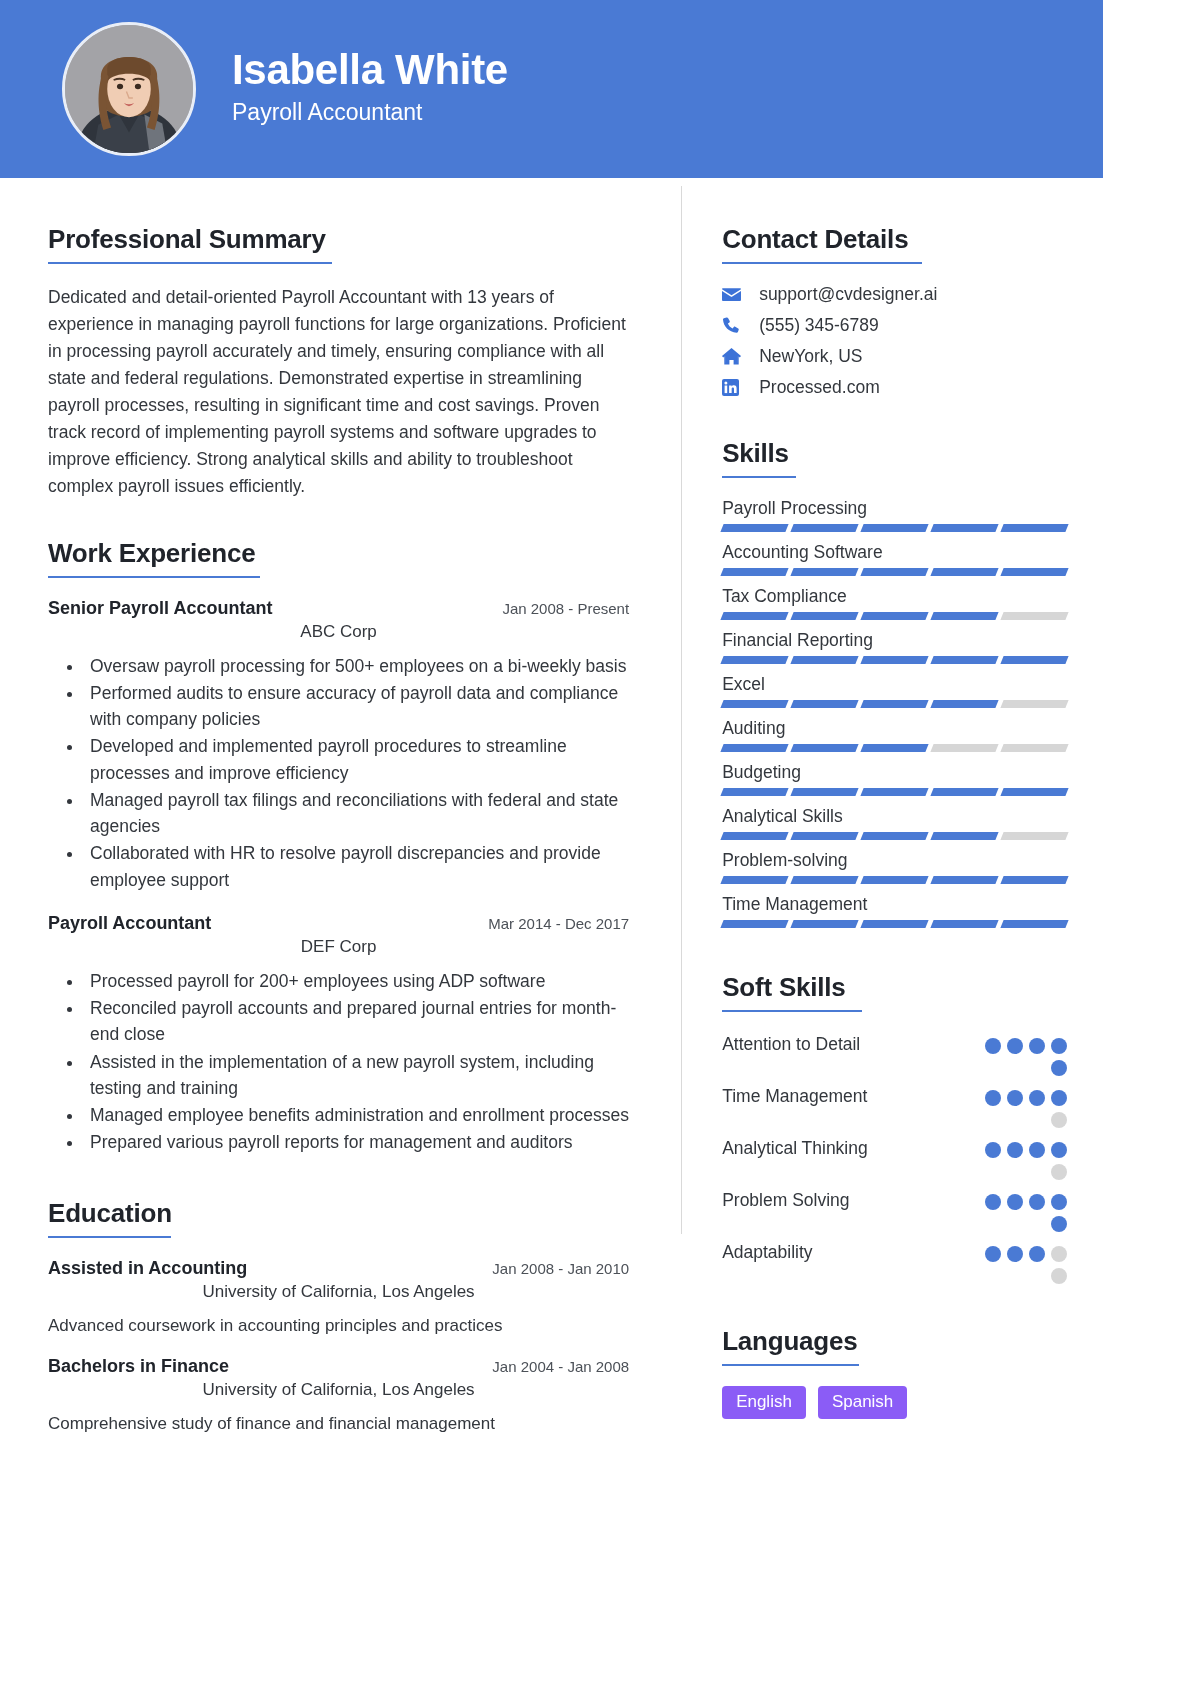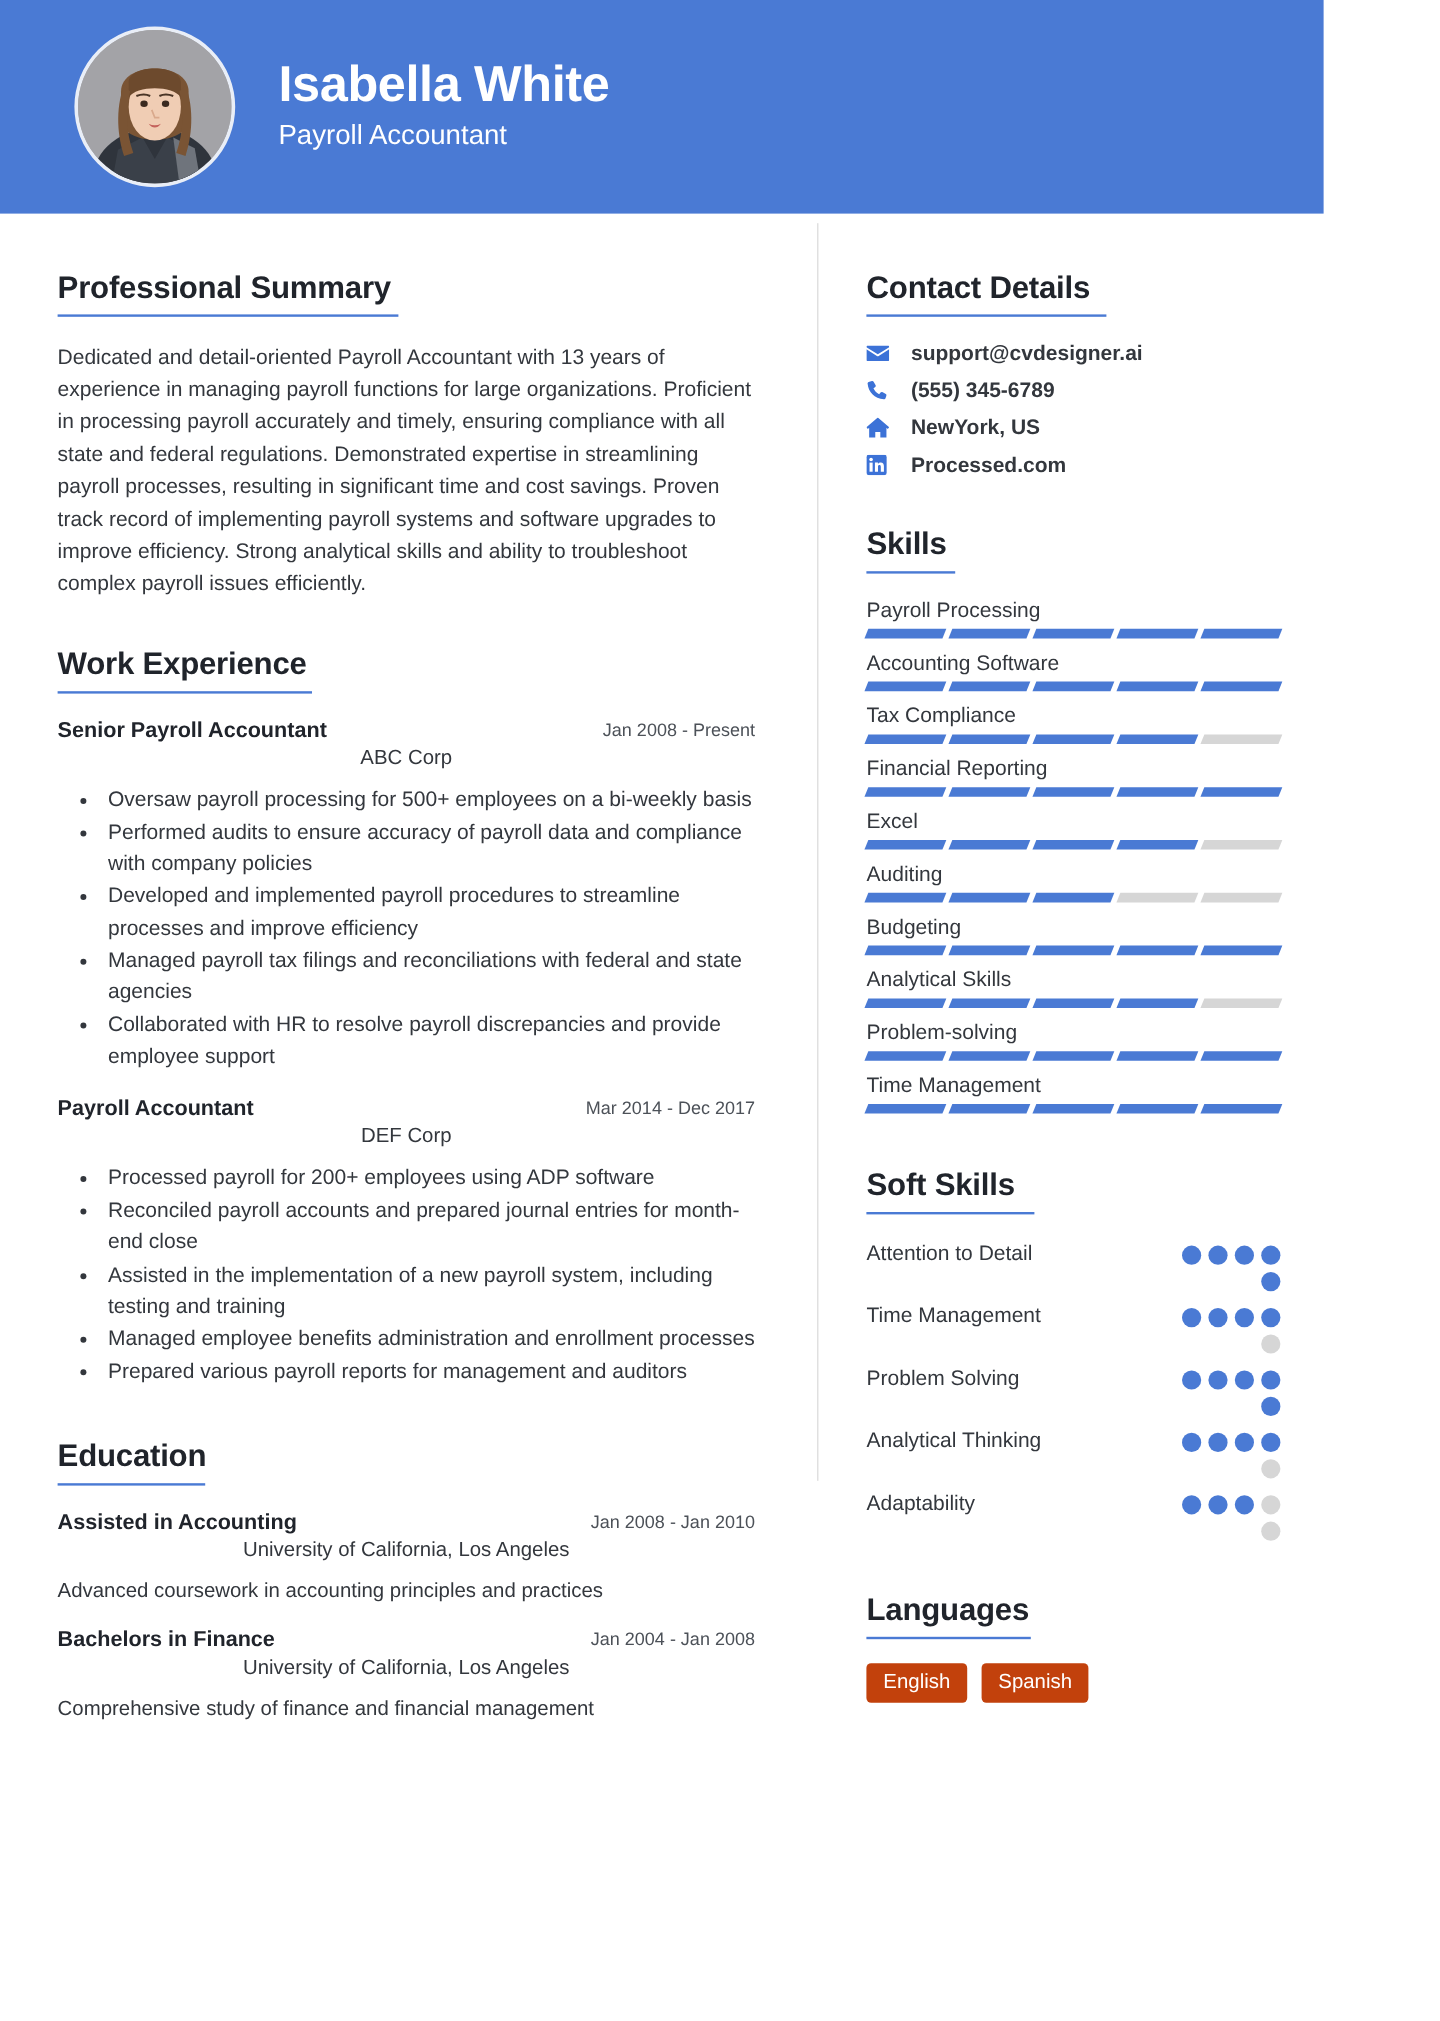--- a/index.html
+++ b/index.html
@@ -136,21 +136,21 @@
     line-height: 1.5;
     color: #33373d;
     margin-bottom: 1px;
     padding-left: 6px;
   }
 
   .sec-work { margin-top: 38px; }
   .sec-edu  { margin-top: 42px; }
 
   
-  .contact-list { margin-top: 2px; font-weight: bold; }
+  .contact-list { margin-top: 2px; }
   .contact-row {
     display: flex;
     align-items: center;
     margin-bottom: 10px;
     font-size: 17.5px;
     color: #33373d;
   }
   .c-icon {
     width: 26px;
     flex: 0 0 26px;
@@ -210,21 +210,21 @@
     height: 16px;
     border-radius: 50%;
     background: #d6d6d6;
   }
   .dot.on { background: #4a7ad4; }
 
   
   .sec-lang { margin-top: 42px; }
   .lang-list { display: flex; gap: 12px; flex-wrap: wrap; }
   .lang-chip {
-    background: #c2410c;
+    background: #8b5cf6;
     color: #ffffff;
     font-size: 17px;
     padding: 6px 14px 7px;
     border-radius: 4px;
   }
 </style>
 </head>
 <body>
 
 <div class="page">
@@ -502,37 +502,37 @@
               <div class="soft-label">Time Management</div>
               <div class="dots">
                 <span class="dot on"></span>
                 <span class="dot on"></span>
                 <span class="dot on"></span>
                 <span class="dot on"></span>
                 <span class="dot"></span>
               </div>
             </div>
             <div class="soft-row">
+              <div class="soft-label">Analytical Thinking</div>
+              <div class="dots">
+                <span class="dot on"></span>
+                <span class="dot on"></span>
+                <span class="dot on"></span>
+                <span class="dot on"></span>
+                <span class="dot"></span>
+              </div>
+            </div>
+            <div class="soft-row">
               <div class="soft-label">Problem Solving</div>
               <div class="dots">
                 <span class="dot on"></span>
                 <span class="dot on"></span>
                 <span class="dot on"></span>
                 <span class="dot on"></span>
                 <span class="dot on"></span>
-              </div>
-            </div>
-            <div class="soft-row">
-              <div class="soft-label">Analytical Thinking</div>
-              <div class="dots">
-                <span class="dot on"></span>
-                <span class="dot on"></span>
-                <span class="dot on"></span>
-                <span class="dot on"></span>
-                <span class="dot"></span>
               </div>
             </div>
             <div class="soft-row">
               <div class="soft-label">Adaptability</div>
               <div class="dots">
                 <span class="dot on"></span>
                 <span class="dot on"></span>
                 <span class="dot on"></span>
                 <span class="dot"></span>
                 <span class="dot"></span>

